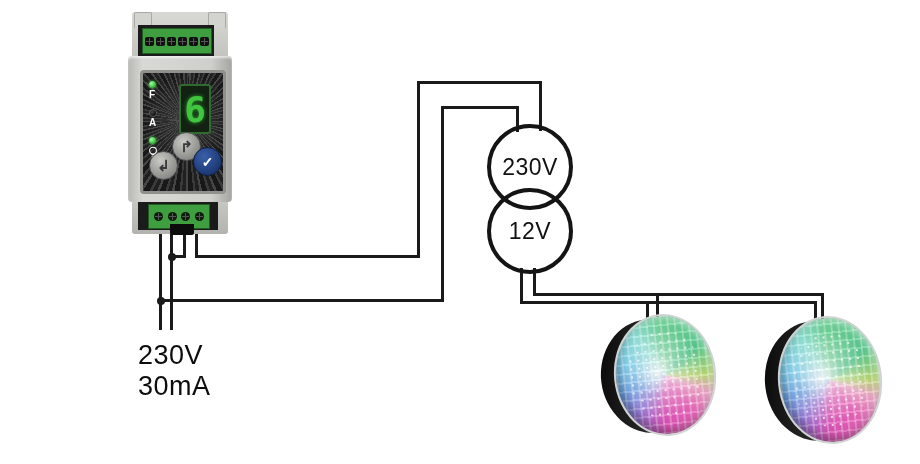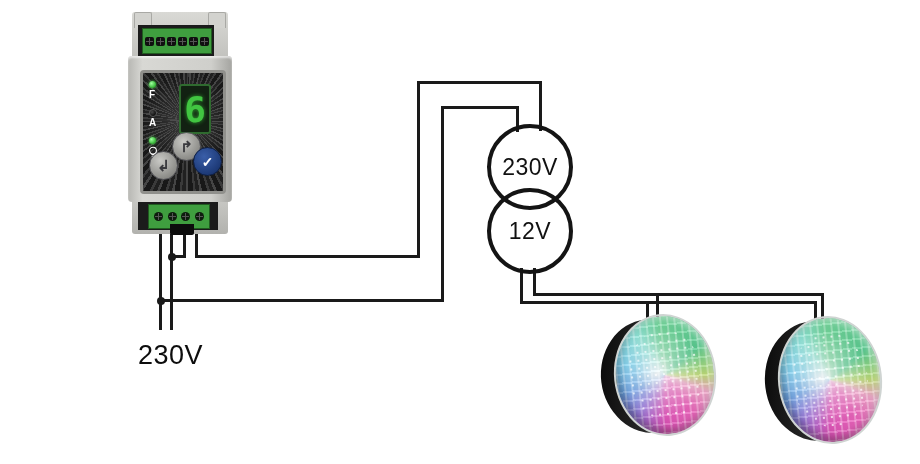--- a/index.html
+++ b/index.html
@@ -175,20 +175,21 @@
       <div class="screw round"></div>
       <div class="screw round"></div>
       <div class="screw round"></div>
       <div class="screw round"></div>
     </div>
     <div class="din-clip"></div>
   </div>
 
   <div class="supply-label">
     <div>230V</div>
+    <div>30mA</div>
   </div>
 
   <div class="lamp" style="left:604px;top:314px;width:108px;height:118px;">
     <div class="lamp-housing"></div>
     <div class="lamp-face">
       <div class="lamp-ribs"></div>
       <div class="lamp-dots"></div>
       <div class="lamp-rim-shadow"></div>
     </div>
   </div>

